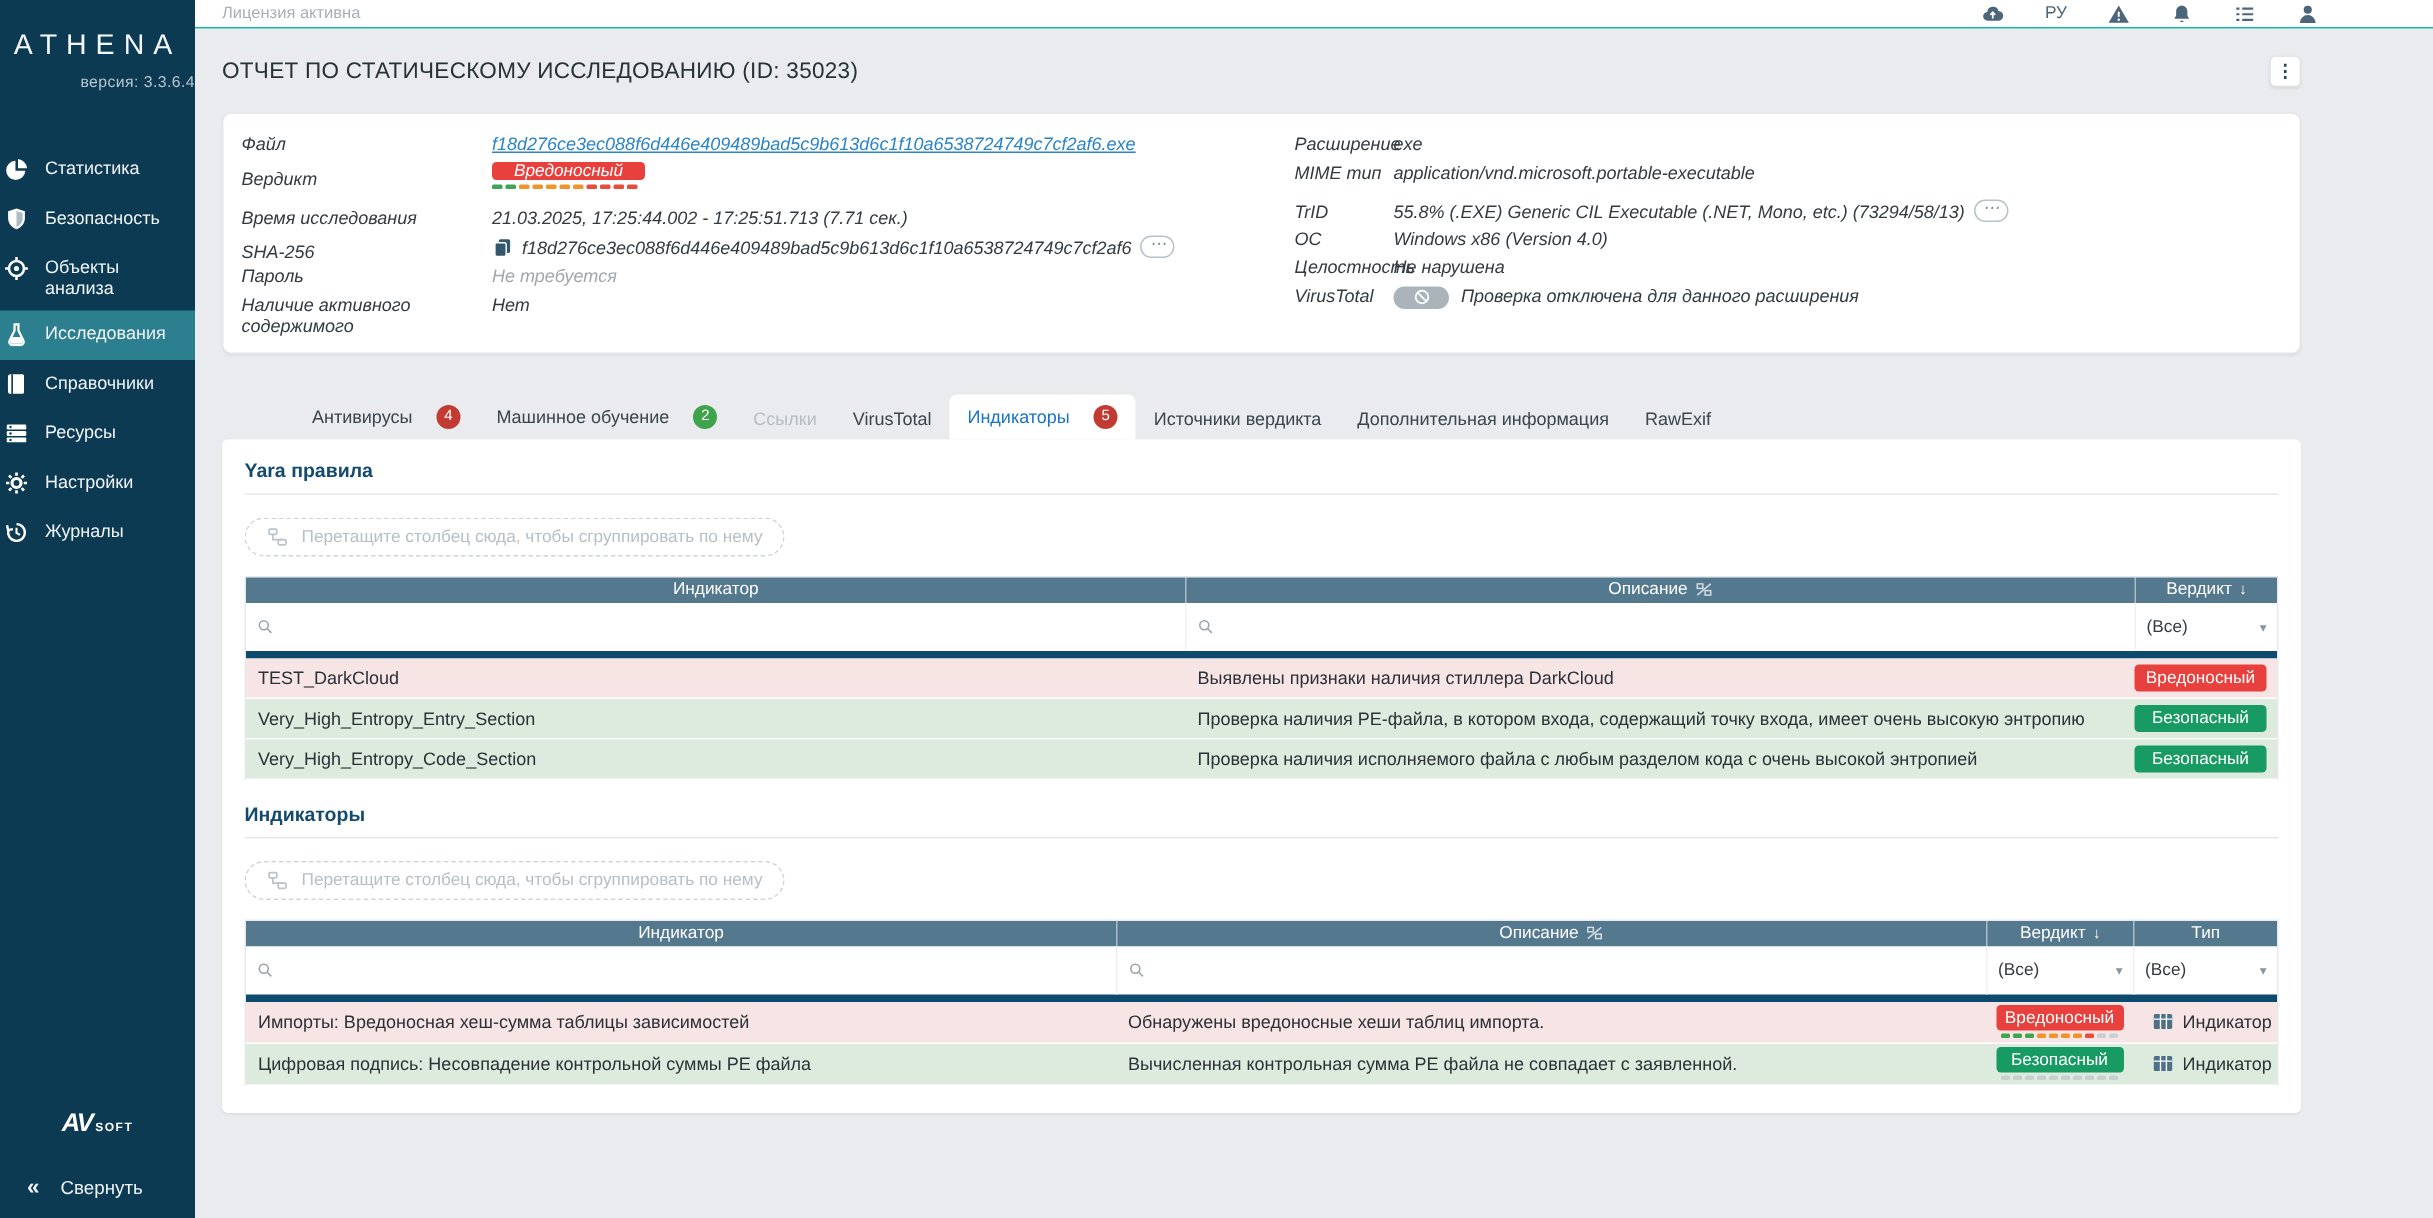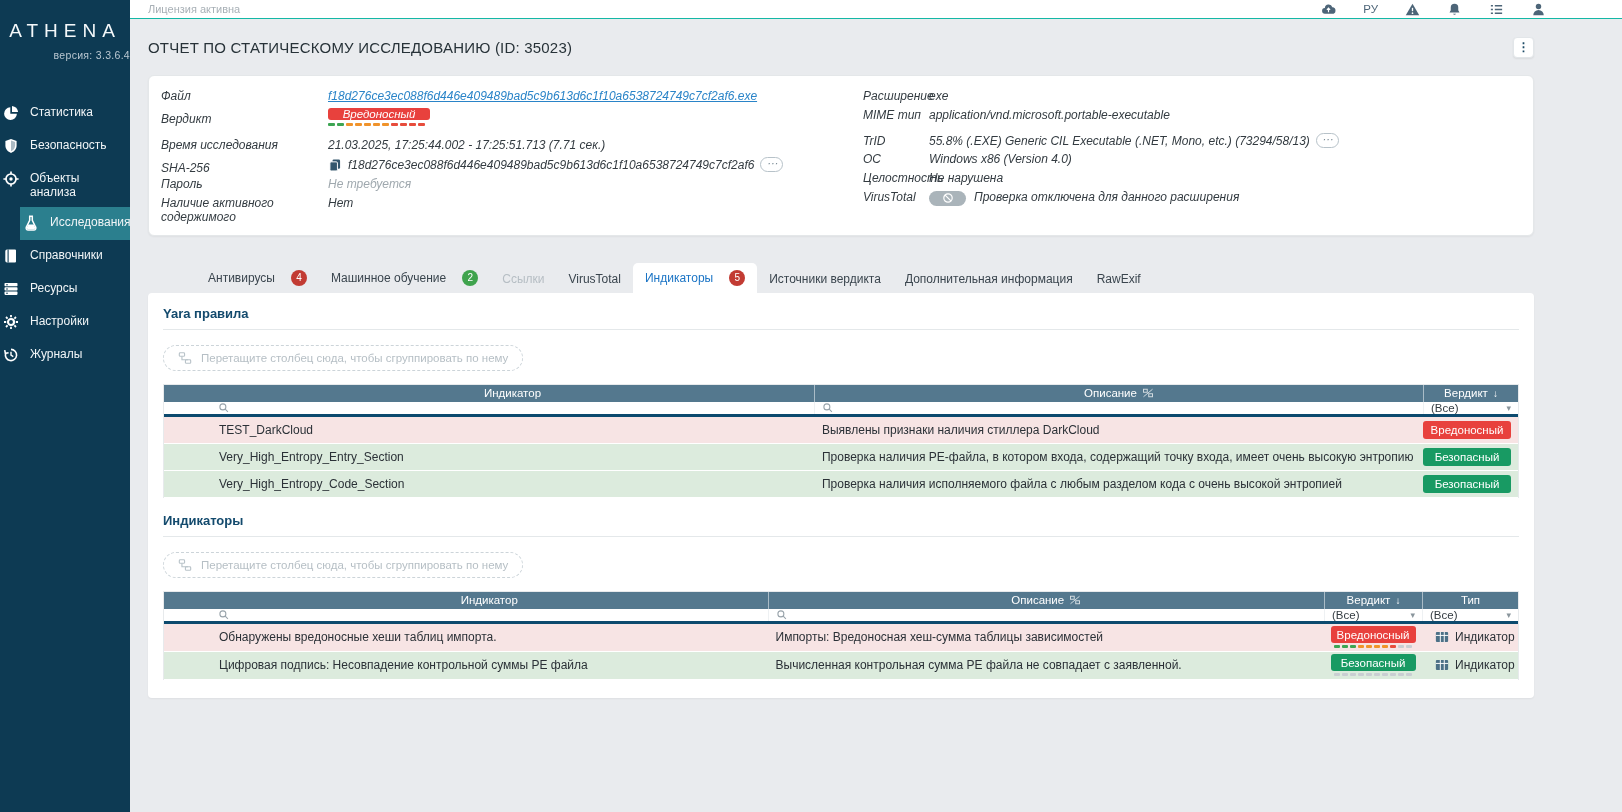--- a/index.html
+++ b/index.html
@@ -9,21 +9,21 @@
     background:#e9ebee;
     display:flex;
     color:#2b3137;
   }
   
   .sidebar{width:130px;min-width:130px;background:var(--sidebar-bg,#0d3a53);color:#fff;display:flex;flex-direction:column;position:relative;}
   .logo{margin-top:20px;text-align:center;font-size:19px;font-weight:400;letter-spacing:6px;color:#f4f8fa;}
   .version{margin-top:7px;text-align:right;font-size:10.5px;color:#b9c7d1;letter-spacing:.3px;}
   .nav{margin-top:36px;display:flex;flex-direction:column;}
   .nav-item{display:flex;align-items:flex-start;gap:11px;padding:8px 6px 8px 3px;font-size:12px;color:#f1f5f7;cursor:pointer;min-height:33px;}
-  .nav-item.active{background:var(--sidebar-active,#2b7f8e);margin-left:20px;}
+  .nav-item.active{background:var(--sidebar-active,#2b7f8e);}
   .nav-item .ic{width:16px;height:16px;flex:0 0 16px;display:flex;}
   .sidebar-bottom{position:absolute;left:0;right:0;bottom:0;}
   .avsoft{display:flex;justify-content:center;align-items:baseline;margin-bottom:16px;}
   .avsoft .av{font-size:17px;font-weight:bold;font-style:italic;letter-spacing:-1px;}
   .avsoft .soft{font-size:8px;font-weight:bold;letter-spacing:1px;margin-left:2px;}
   .collapse{display:flex;align-items:center;gap:14px;padding:10px 0 13px 18px;font-size:12.5px;color:#eef3f6;cursor:pointer;}
   .collapse .chev{font-size:15px;font-weight:bold;line-height:10px;}
   
   .main{flex:1;display:flex;flex-direction:column;min-width:0;}
   .topbar{height:19px;background:#fff;display:flex;align-items:center;justify-content:space-between;padding:0 76px 0 18px;border-bottom:1px solid #14b8a6;}
@@ -64,28 +64,28 @@
   .tab.active{background:#fff;color:var(--tab-active,#1b74c5);border-radius:5px 5px 0 0;}
   .tab.disabled{color:#b6bec4;cursor:default;}
   .tab-badge{min-width:16px;height:16px;border-radius:50%;color:#fff;font-size:10px;display:flex;align-items:center;justify-content:center;}
   .tab-badge.red{background:var(--badge-red,#c23b33);}
   .tab-badge.green{background:var(--badge-green,#3fa34d);}
   
   .panel{background:#fff;border-radius:4px;box-shadow:0 1px 2px rgba(0,0,0,.05);padding:13px 15px 18px;}
   .section-title{font-size:13px;font-weight:bold;color:#134a6d;padding-bottom:8px;border-bottom:1px solid #e4e8ea;}
   .group-bar{display:inline-flex;align-items:center;gap:9px;border:1px dashed #ccd4d9;border-radius:15px;padding:5px 14px;color:#b6bfc5;font-size:11.5px;margin:15px 0 13px;cursor:default;}
   .tbl{width:100%;border:1px solid #e7eaec;border-bottom:none;}
-  .trow{display:grid;align-items:center;padding-left:47px;}
+  .trow{display:grid;align-items:center;}
   .t1{grid-template-columns:1fr 1.01fr 95px;}
   .t2{grid-template-columns:1fr 1fr 98px 96px;}
   .thead{background:var(--header-slate,#54788e);color:#fff;height:17px;font-size:11.5px;}
   .th{text-align:center;position:relative;display:flex;align-items:center;justify-content:center;gap:5px;height:100%;cursor:pointer;}
   .th + .th{border-left:1px solid rgba(255,255,255,.5);}
   .sort-arrow{font-size:10px;}
-  .frow{height:15px;background:#fff;border-bottom:3px solid #0c4a6e;}
+  .frow{height:37px;background:#fff;border-bottom:5px solid #0c4a6e;}
   .fcell{display:flex;align-items:center;height:100%;padding-left:7px;cursor:text;}
   .fcell + .fcell{border-left:1px solid #eef1f3;}
   .fselect{display:flex;align-items:center;justify-content:space-between;padding:0 7px;font-size:11.5px;color:#333b41;cursor:pointer;}
   .caret{color:#8a959c;font-size:9px;}
   .drow{border-bottom:1px solid #fff;font-size:12px;color:#2b3137;}
   .drow.h27{height:27px;}
   .drow.h28{height:28px;}
   .drow.malicious{background:var(--row-malicious,#f7e4e4);}
   .drow.safe{background:var(--row-safe,#dcebdd);}
   .dcell{padding-left:8px;overflow:hidden;white-space:nowrap;}
@@ -180,20 +180,30 @@
       <span class="ic">
           <svg viewBox="0 0 16 16">
             <path d="M8 2.4a5.6 5.6 0 1 1-5.4 4.1" fill="none" stroke="#fff" stroke-width="1.6"></path>
             <path d="M1.7 3.2l.7 3.2 3.2-.7" fill="none" stroke="#fff" stroke-width="1.6"></path>
             <path d="M8 4.8v3.4l2.3 1.4" fill="none" stroke="#fff" stroke-width="1.4"></path>
           </svg>
         </span>
       <span>Журналы</span>
     </div>
   </nav>
+  <div class="sidebar-bottom">
+    <div class="avsoft">
+      <span class="av">AV</span>
+      <span class="soft">SOFT</span>
+    </div>
+    <div class="collapse">
+      <span class="chev">«</span>
+      <span>Свернуть</span>
+    </div>
+  </div>
 </aside>
 
 <div class="main">
 
   <div class="topbar">
     <span class="license">Лицензия активна</span>
     <div class="topbar-icons">
       <span class="tic">
           <svg viewBox="0 0 16 16">
             <path d="M4.4 12.6a3.1 3.1 0 0 1-.3-6.2A4.1 4.1 0 0 1 12.1 5.6a3.3 3.3 0 0 1-.3 7z" fill="#4d6578"></path>
@@ -491,22 +501,22 @@
           <div class="fcell fselect">
             <span>(Все)</span>
             <span class="caret">▾</span>
           </div>
           <div class="fcell fselect">
             <span>(Все)</span>
             <span class="caret">▾</span>
           </div>
         </div>
         <div class="trow t2 drow h28 malicious">
+          <div class="dcell">Импорты: Вредоносная хеш-сумма таблицы зависимостей</div>
           <div class="dcell">Обнаружены вредоносные хеши таблиц импорта.</div>
-          <div class="dcell">Импорты: Вредоносная хеш-сумма таблицы зависимостей</div>
           <div class="verdict-stack">
             <span class="badge malicious">Вредоносный</span>
             <span class="meter">
                 <span class="dash dash-green"></span>
                 <span class="dash dash-green"></span>
                 <span class="dash dash-green"></span>
                 <span class="dash dash-orange"></span>
                 <span class="dash dash-orange"></span>
                 <span class="dash dash-orange"></span>
                 <span class="dash dash-orange"></span>

